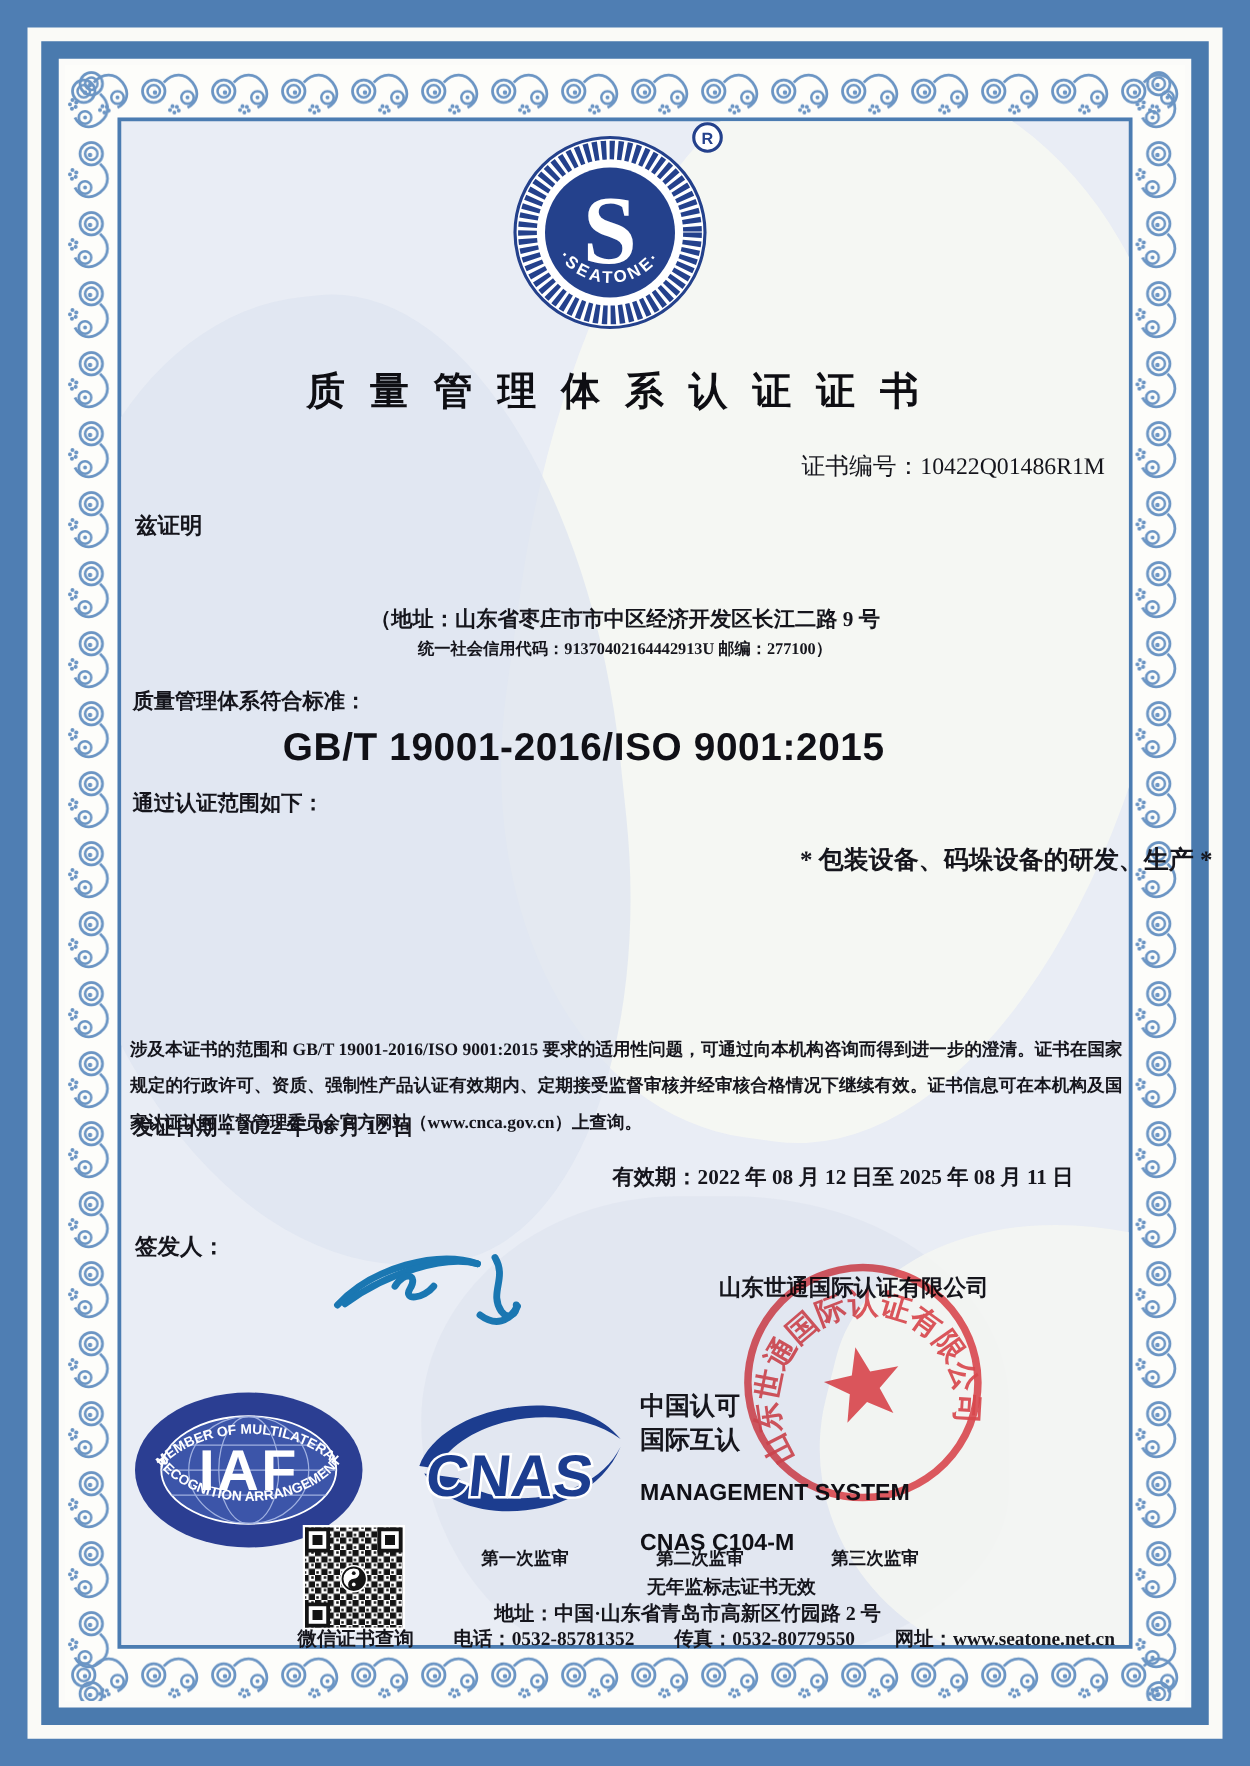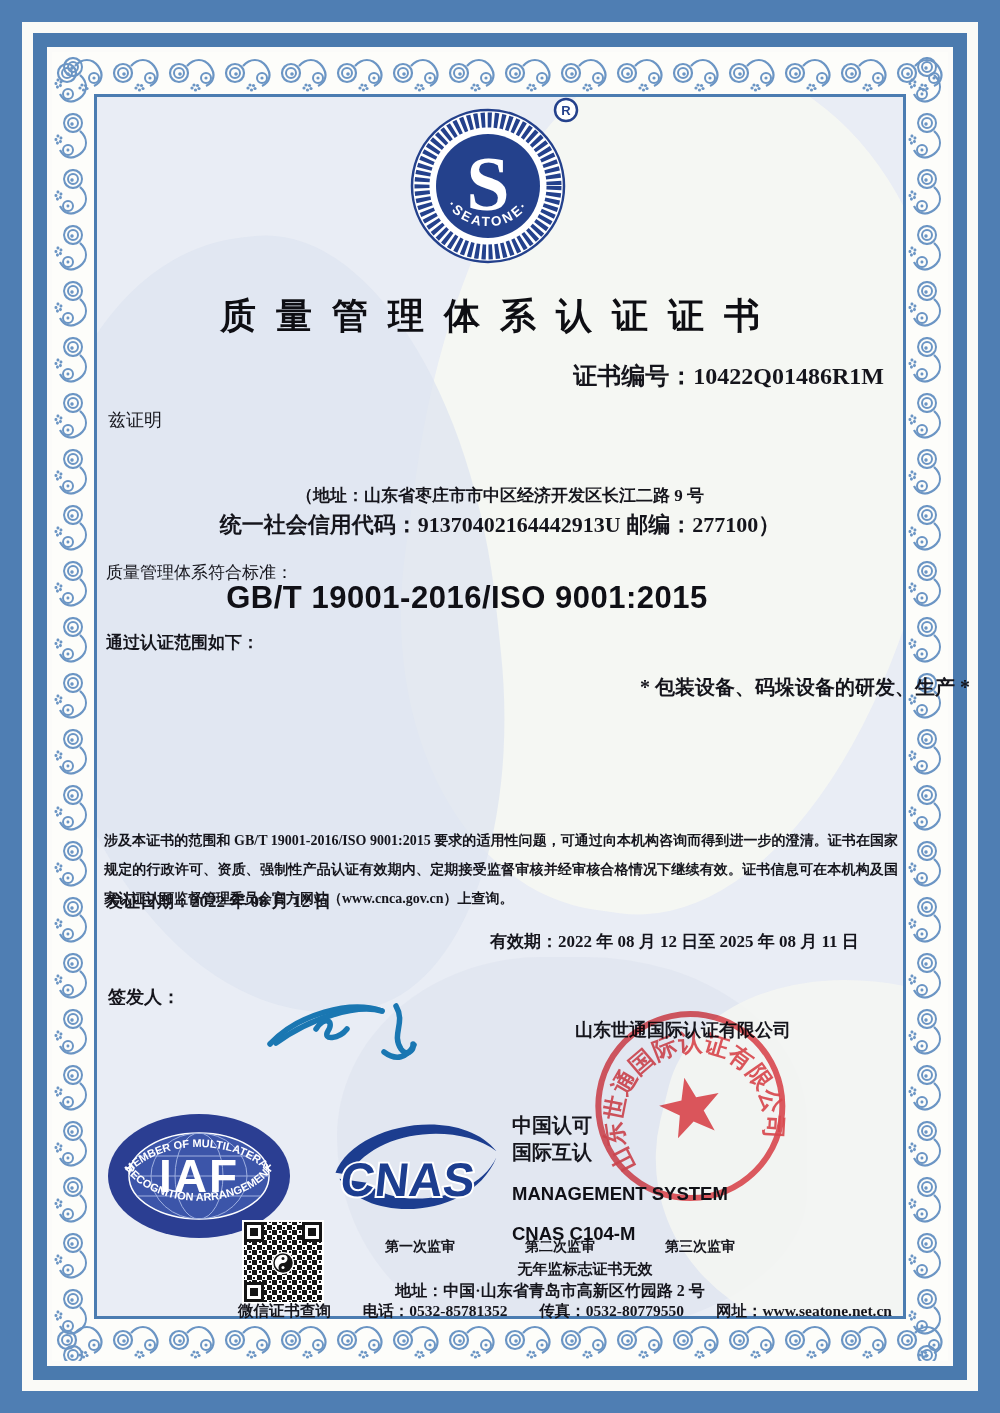--- a/index.html
+++ b/index.html
@@ -11,28 +11,28 @@
   .f-scroll{position:absolute;inset:52px;background:#fdfdfa;}
   .strip{position:absolute;}
   .strip.top{left:0;right:0;top:0;height:42px;}
   .strip.bottom{left:0;right:0;bottom:0;height:42px;}
   .strip.left{left:0;top:0;bottom:0;width:42px;}
   .strip.right{right:0;top:0;bottom:0;width:42px;}
   .f-line{position:absolute;inset:94px;border:3px solid #4b7cb1;background:#e9edf5;}
   .content{position:absolute;inset:97px;overflow:hidden;}
   .wm{position:absolute;}
   .abs{position:absolute;}
-  .title{left:0;right:0;top:292px;text-align:center;font-weight:700;font-size:36px;
+  .title{left:0;right:0;top:292px;text-align:center;font-weight:700;font-size:31px;
          letter-spacing:20px;color:#0e0e13;}
-  .certno{top:360px;right:116px;font-weight:700;font-size:24px;}
-  .certify{left:108px;top:408px;font-weight:400;font-size:18px;}
+  .certno{top:360px;right:116px;font-weight:400;font-size:19px;}
+  .certify{left:108px;top:408px;font-weight:700;font-size:18px;}
   .company{left:0;right:0;top:420px;text-align:center;font-weight:700;font-size:33px;}
   .addr1{left:0;right:0;top:484px;text-align:center;font-weight:700;font-size:17px;}
-  .addr2{left:0;right:0;top:510px;text-align:center;font-weight:700;font-size:22px;}
-  .stdlabel{left:106px;top:549px;font-weight:400;font-size:17px;margin-top:12px;}
+  .addr2{left:0;right:0;top:510px;text-align:center;font-weight:700;font-size:13px;}
+  .stdlabel{left:106px;top:549px;font-weight:700;font-size:17px;}
   .standard{left:0;right:66px;top:580px;text-align:center;font-weight:700;font-size:31px;
             font-family:"Liberation Sans",sans-serif;letter-spacing:.5px;color:#101016;}
   .scopelabel{left:106px;top:631px;font-weight:700;font-size:17px;}
   .scope{left:0;right:30px;top:674px;text-align:right;font-weight:700;font-size:20px;}
   .para{left:104px;right:102px;top:826px;font-weight:600;font-size:14px;line-height:29px;
         text-align:justify;}
   .issue{left:106px;top:890px;font-weight:700;font-size:17px;}
   .valid{left:490px;top:930px;font-weight:700;font-size:17px;}
   .signer{left:108px;top:985px;font-weight:700;font-size:18px;}
   .issuer{left:575px;top:1018px;font-weight:700;font-size:18px;}

